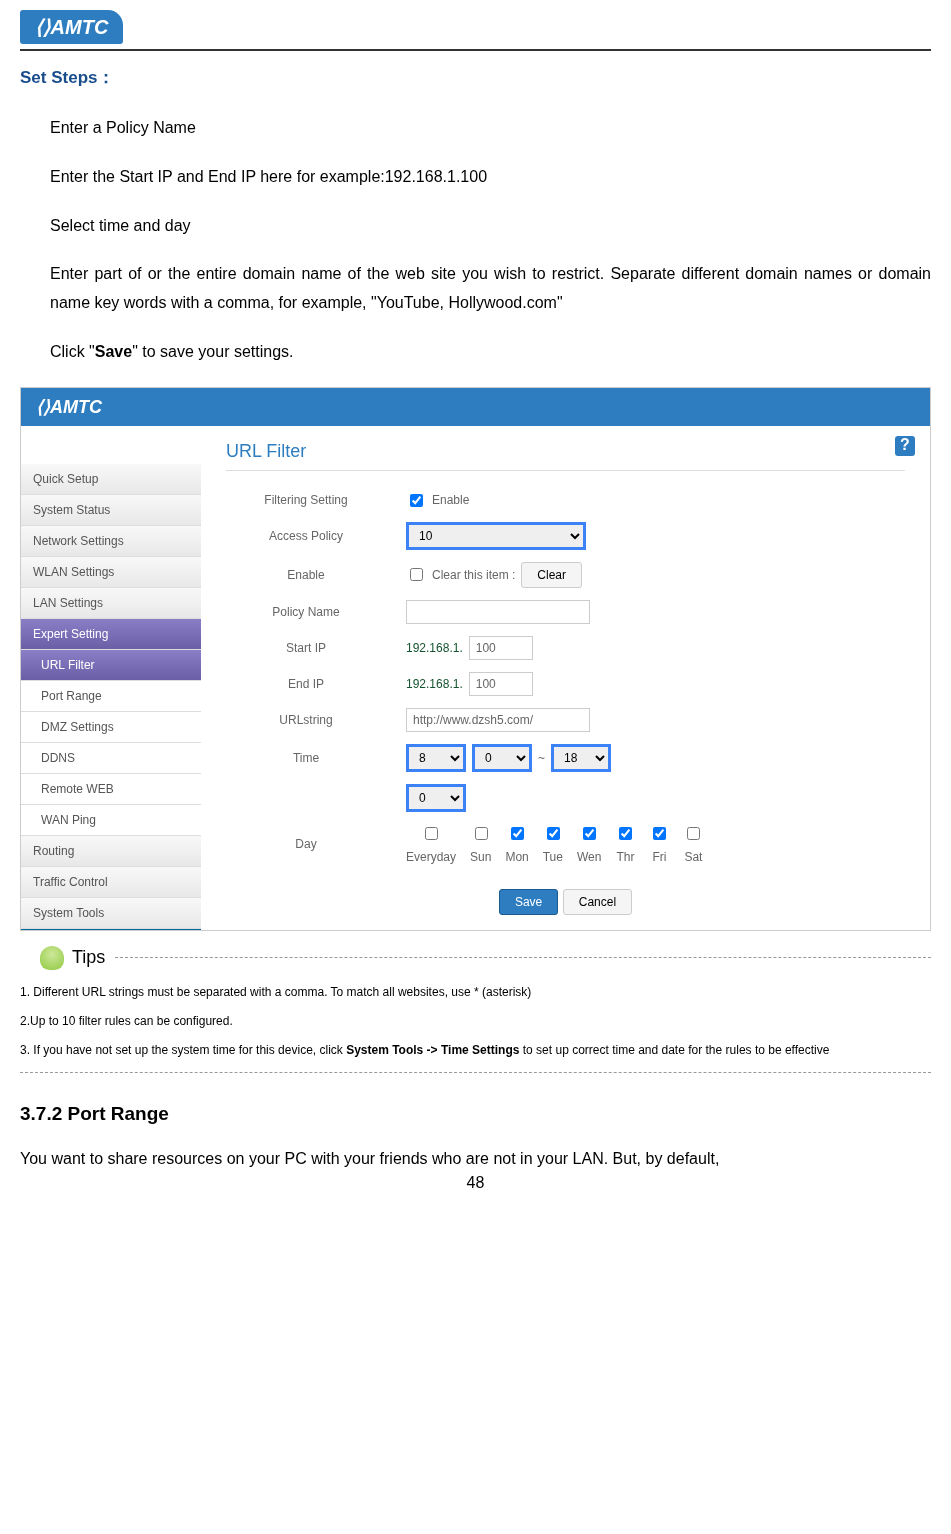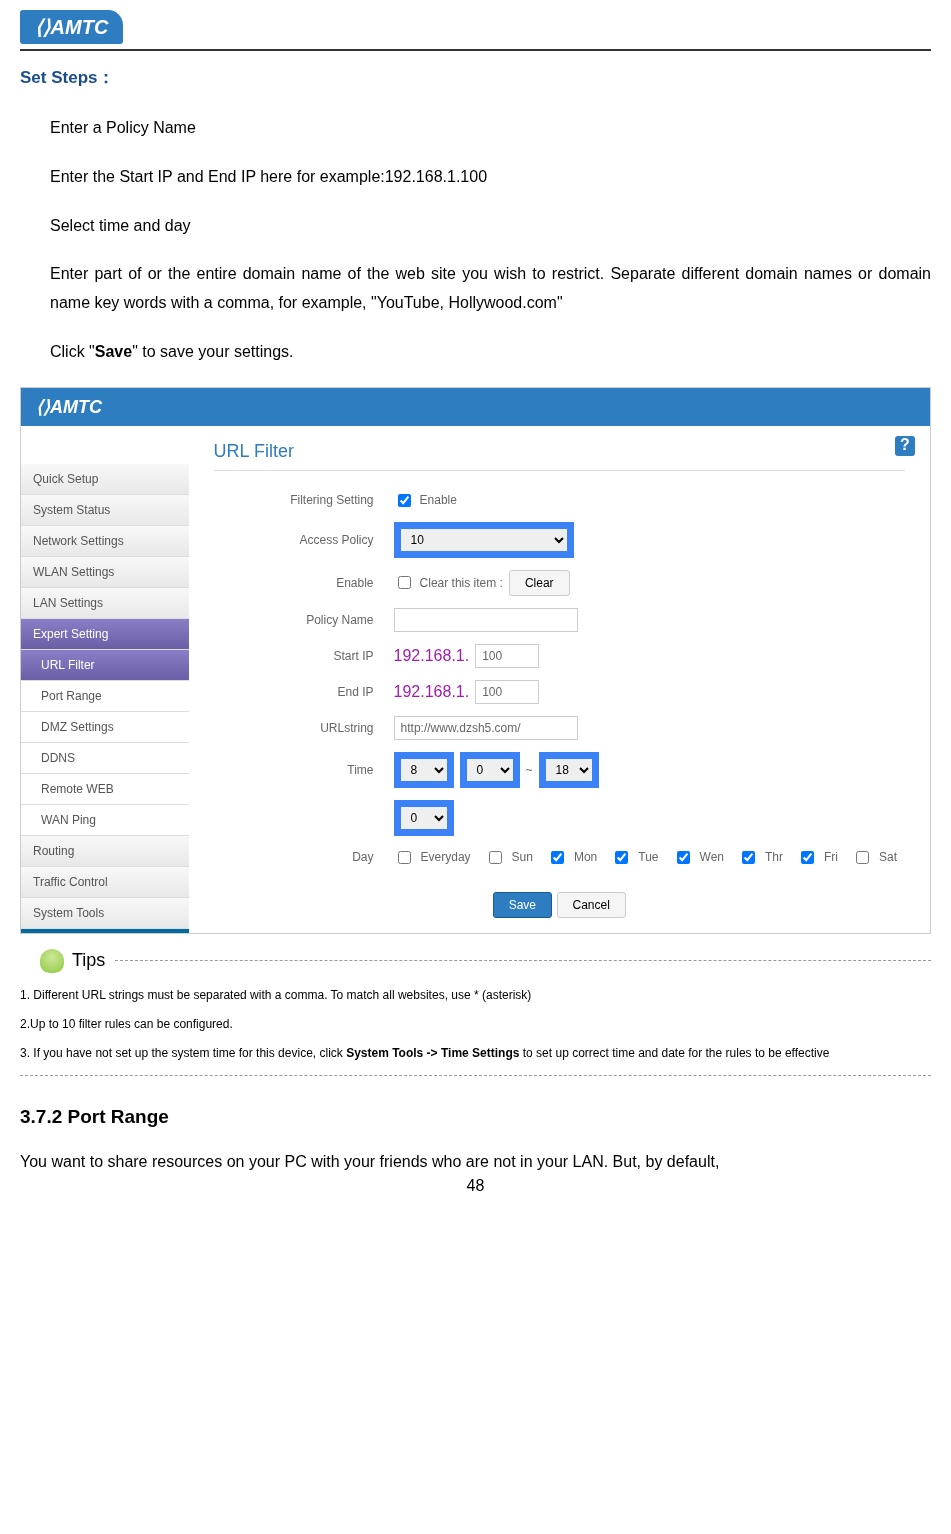--- a/index.html
+++ b/index.html
@@ -111,46 +111,47 @@
     }
     .form-row {
       display: flex;
       align-items: center;
       margin-bottom: 12px;
       font-size: 12px;
       color: #666;
     }
     .form-label {
       width: 160px;
-      text-align: right;
+      text-align: center;
       padding-right: 20px;
     }
     .form-value {
       flex: 1;
       display: flex;
       align-items: center;
       gap: 6px;
     }
     .form-input {
       border: 1px solid #ccc;
       padding: 4px 6px;
       font-size: 12px;
       color: #666;
     }
     .form-select {
-      border: 7px solid #3b82f6;
+      border: 3px solid #3b82f6;
       padding: 3px 6px;
       font-size: 12px;
       width: 60px;
     }
     .checkbox-label {
       display: inline-flex;
       align-items: center;
       gap: 7px;
       margin-right: 8px;
+      flex-direction: column;
     }
     .btn {
       padding: 5px 15px;
       border: 1px solid #ccc;
       background: #f5f5f5;
       font-size: 12px;
       border-radius: 3px;
       cursor: pointer;
     }
     .btn-primary {
@@ -199,22 +200,22 @@
     }
     .body-text {
       font-size: 16px;
       line-height: 1.8;
     }
     .page-number {
       text-align: center;
       font-size: 16px;
     }
     .ip-prefix {
-      color: #a21caf;
-      font-size: 16px;
+      color: #14532d;
+      font-size: 12px;
     }
   </style>
 </head>
 <body>
 
 <div class="page-container">
   <div class="logo-header">
     <span class="logo">⟨⟩<span>AMTC</span></span>
   </div>
 

